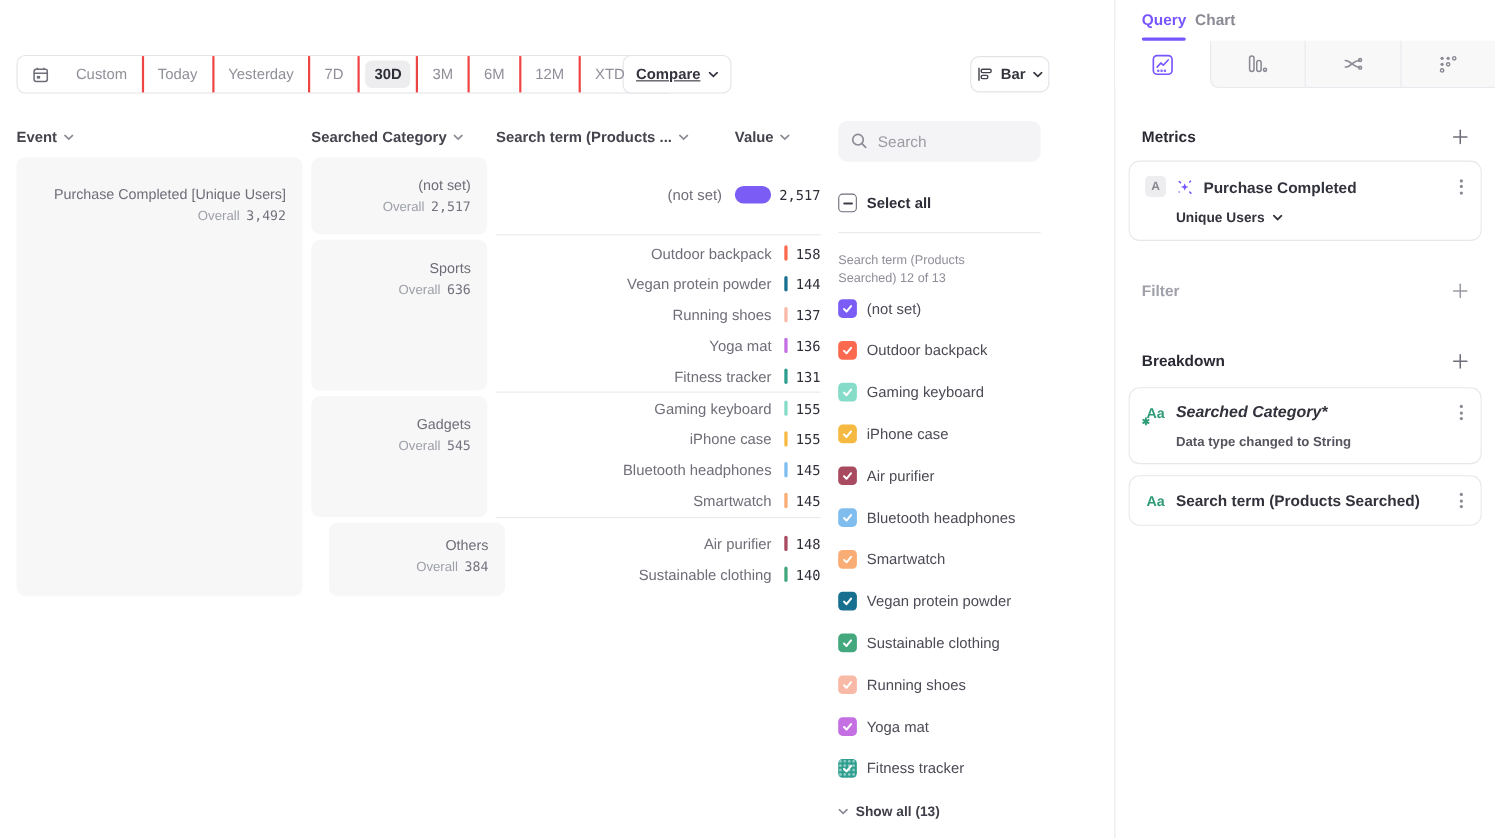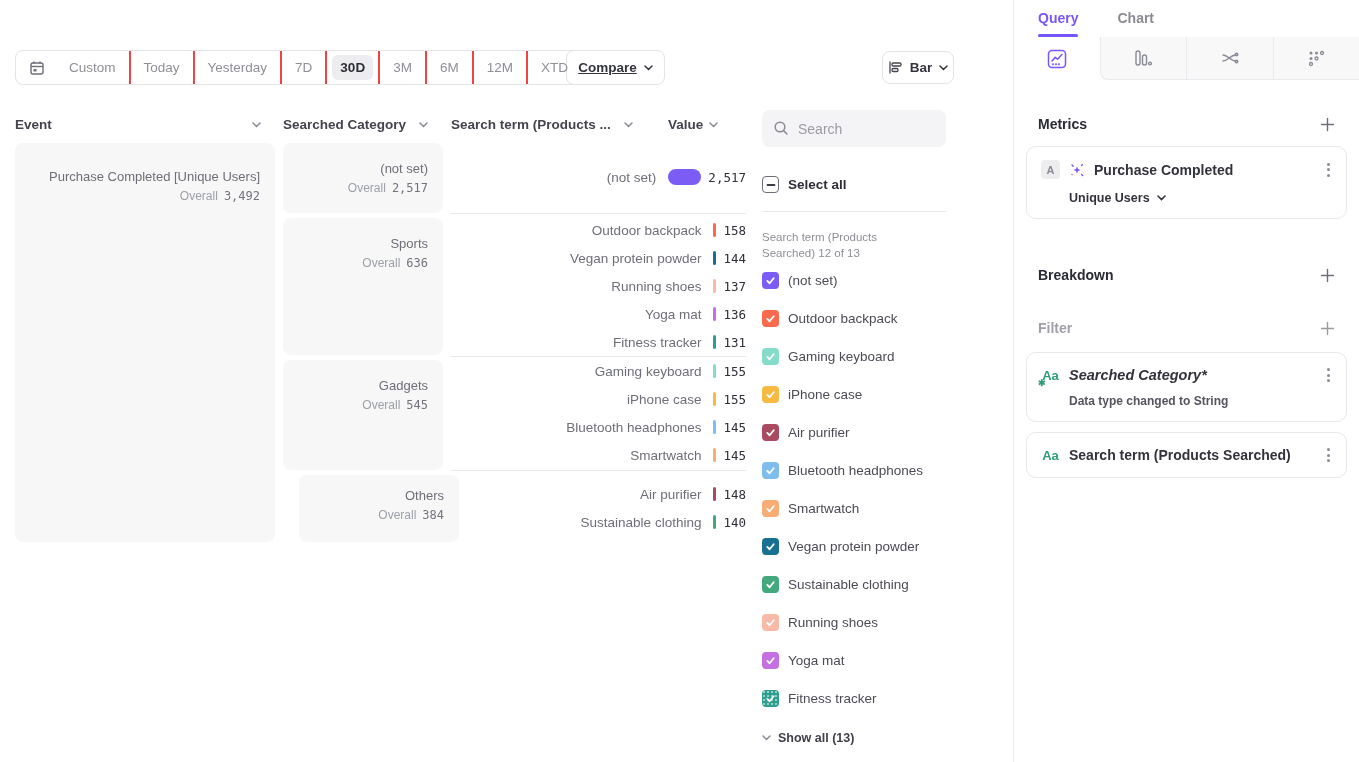--- a/index.html
+++ b/index.html
@@ -17,21 +17,21 @@
   .seg-item.active::before { content:''; position:absolute; inset:4px 5px; background:#ededf0; border-radius:6px; }
   .seg-item.active .lbl { color:#2e2e38; font-weight:700; }
   .btn { position:absolute; display:flex; align-items:center; justify-content:center; gap:7px;
     border:1px solid #e3e3e8; border-radius:8px; background:#fff; font-size:13.5px;
     font-weight:700; color:#34343e; cursor:pointer; }
   .chev { flex:0 0 auto; }
 
   
   .th { position:absolute; top:117px; font-size:13.5px; font-weight:700; color:#44444e;
     display:flex; align-items:center; gap:6px; }
-  .th.right { justify-content:space-between; }
+  .th.right { justify-content:flex-start; }
   .box { position:absolute; background:#f7f7f8; border-radius:8px; padding:26px 15px 0;
     text-align:right; }
   .box .bname { font-size:13px; color:#6e6e78; margin-bottom:5px; }
   .box .bsub  { font-size:12px; color:#9ea0a8; }
   .mono { font-family:"DejaVu Sans Mono", monospace; }
   .box .bsub .mono { font-size:12px; color:#73737e; margin-left:6px; }
   .trow { position:absolute; left:0; width:295px; height:28px; display:flex; align-items:center; }
   .trow .tname { flex:1; text-align:right; font-size:13.5px; color:#6e6e78; padding-right:12px; }
   .tick { width:3px; height:14px; border-radius:2px; flex:0 0 auto; }
   .pill { width:33px; height:16px; border-radius:8px; flex:0 0 auto; }
@@ -60,21 +60,21 @@
     background-image:radial-gradient(rgba(255,255,255,.5) 1px, transparent 1.3px);
     background-size:4px 4px; }
   .cb svg { position:relative; z-index:1; }
   .fitem .flbl { font-size:13.5px; color:#4b4b55; font-weight:500; }
   .showall { display:flex; align-items:center; gap:7px; margin-top:14px; cursor:pointer; }
   .showall .salbl { font-size:12.5px; font-weight:700; color:#3f3f49; }
 
   
   .qpanel { position:absolute; left:1013px; top:0; width:346px; height:762px;
     border-left:1px solid #e9e9ee; background:#fff; }
-  .qtabs { display:flex; gap:39px; padding:10px 0 0 24px;text-align:center; }
+  .qtabs { display:flex; gap:8px; padding:10px 0 0 24px;text-align:center; }
   .qtab { font-size:14px; font-weight:700; cursor:pointer; padding-bottom:11px; position:relative; }
   .qtab.active { color:#7856ff; }
   .qtab.inactive { color:#8a8a94; font-weight:600; }
   .qtab.active::after { content:''; position:absolute; left:0; right:0; bottom:0; height:3px;
     background:#7856ff; border-radius:2px; }
   .iconstrip { display:flex; height:43px; }
   .istab { flex:1; display:flex; align-items:center; justify-content:center; cursor:pointer; }
   .istab.active { background:#fff; color:#7856ff; }
   .istab.gray { background:#f8f8f9; color:#8a8a94; border-left:1px solid #e9e9ee;
     border-bottom:1px solid #e9e9ee; }
@@ -507,40 +507,40 @@
     <div class="aggrow">
       <span class="agg">Unique Users</span>
       <span>
         <svg width="9" height="6" viewBox="0 0 9 6" fill="none" stroke="#32323c" stroke-width="1.6" stroke-linecap="round">
             <polyline points="1,1 4.5,4.5 8,1"></polyline>
           </svg>
       </span>
     </div>
   </div>
 
+  <div class="sechead" style="margin-top:37px;">
+    <span class="st muted">Filter</span>
+    <span class="plusbtn">
+      <svg width="15" height="15" viewBox="0 0 15 15" stroke="#9b9ba5" stroke-width="1.4" stroke-linecap="round">
+          <line x1="7.5" y1="1.5" x2="7.5" y2="13.5"></line>
+          <line x1="1.5" y1="7.5" x2="13.5" y2="7.5"></line>
+        </svg>
+    </span>
+  </div>
+
   <div class="sechead" style="margin-top:48px;">
     <span class="st">Breakdown</span>
     <span class="plusbtn">
       <svg width="15" height="15" viewBox="0 0 15 15" stroke="#6e6e7a" stroke-width="1.4" stroke-linecap="round">
           <line x1="7.5" y1="1.5" x2="7.5" y2="13.5"></line>
           <line x1="1.5" y1="7.5" x2="13.5" y2="7.5"></line>
         </svg>
     </span>
   </div>
 
-  <div class="sechead" style="margin-top:37px;">
-    <span class="st muted">Filter</span>
-    <span class="plusbtn">
-      <svg width="15" height="15" viewBox="0 0 15 15" stroke="#9b9ba5" stroke-width="1.4" stroke-linecap="round">
-          <line x1="7.5" y1="1.5" x2="7.5" y2="13.5"></line>
-          <line x1="1.5" y1="7.5" x2="13.5" y2="7.5"></line>
-        </svg>
-    </span>
-  </div>
-
   <div class="card" style="margin-top:16px;">
     <div class="cardrow">
       <span class="aaicon">
         <span>Aa</span>
         <span class="star">✱</span>
       </span>
       <span class="cardname italic">Searched Category*</span>
       <span class="kebab">
           <i></i>
           <i></i>

